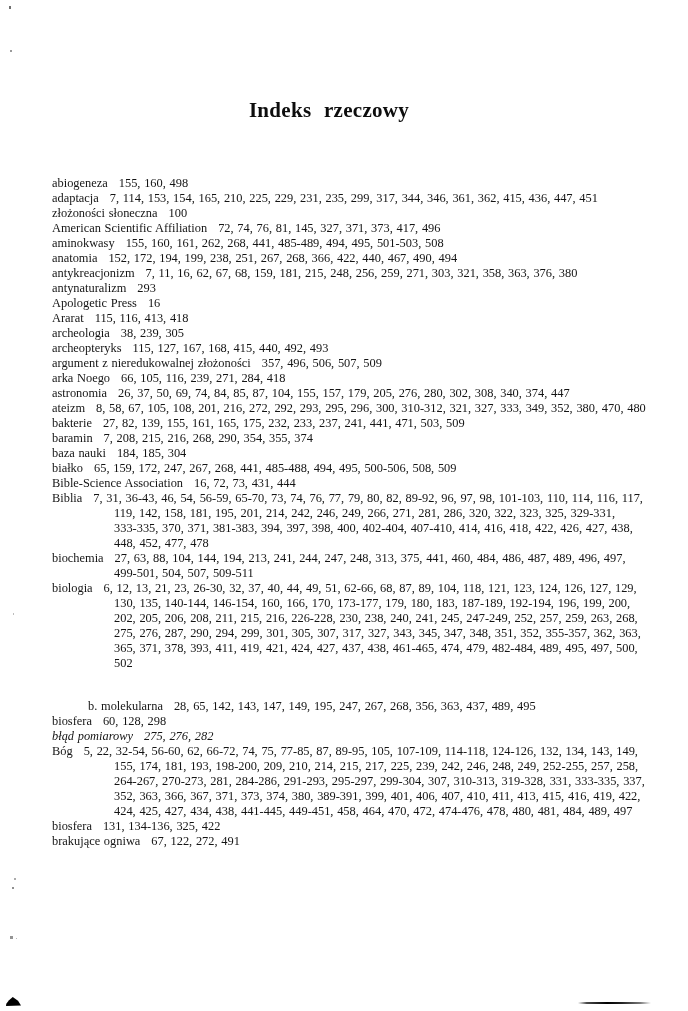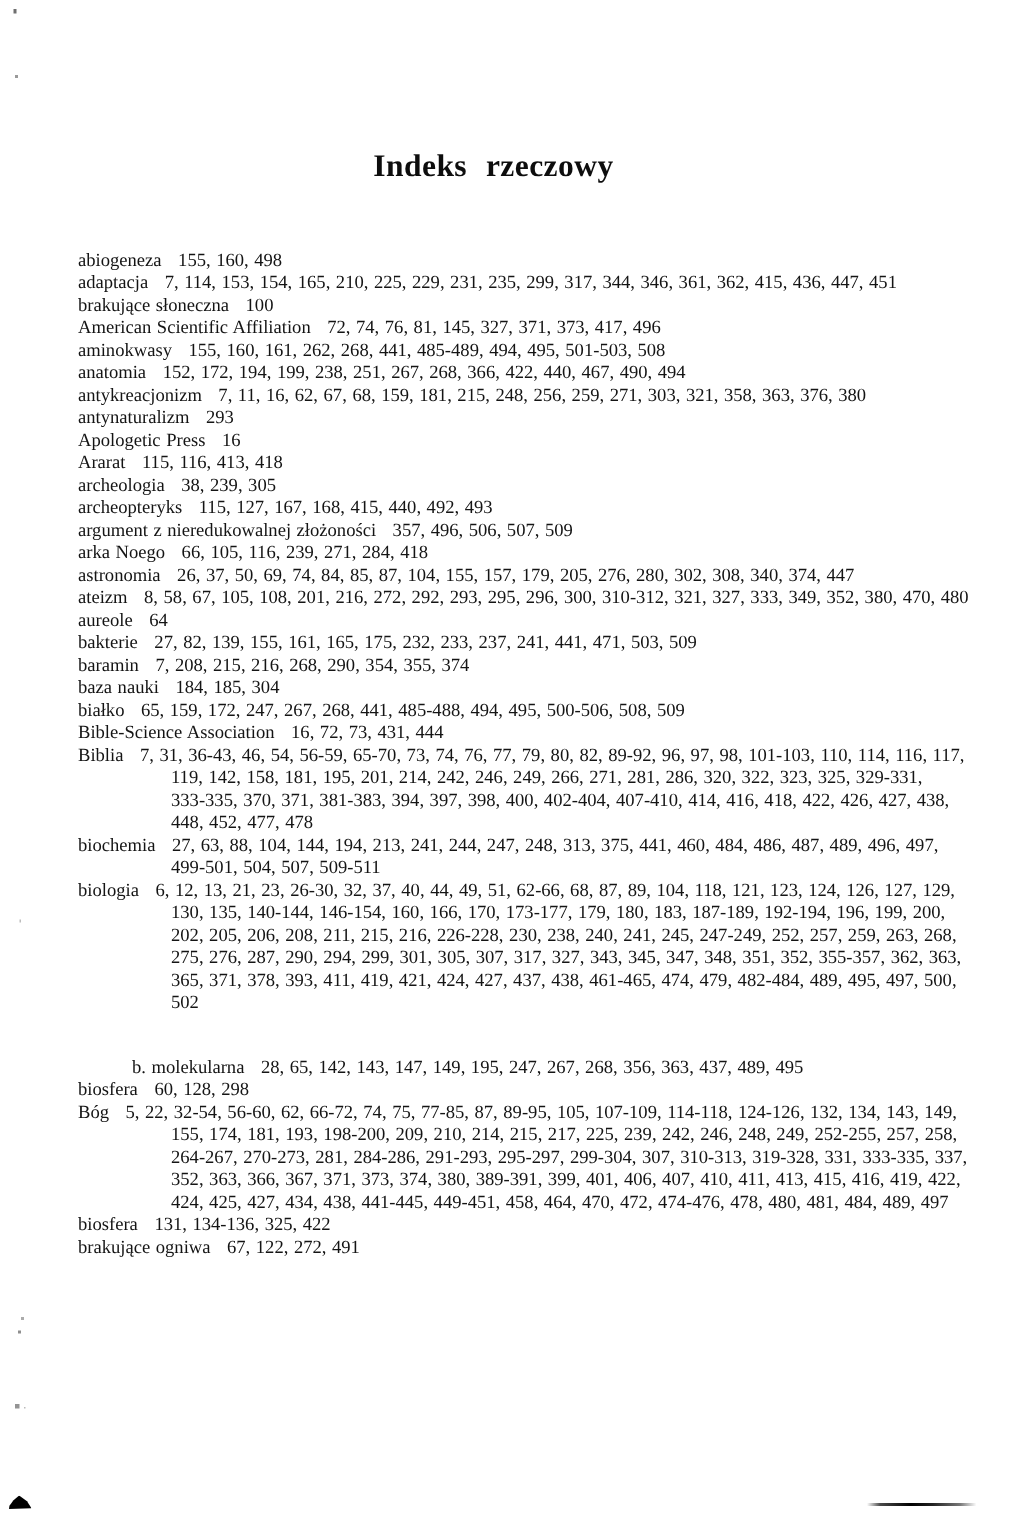--- a/index.html
+++ b/index.html
@@ -26,21 +26,21 @@
     width: 688px;
     text-align: center;
     font-size: 21px;
     font-weight: bold;
     letter-spacing: 0.3px;
     word-spacing: 7px;
     color: #0d0d0d;
   }
   .entries {
     position: absolute;
-    top: 166px;
+    top: 176px;
     left: 52px;
     width: 596px;
     font-size: 12.4px;
     line-height: 15px;
     word-spacing: 0.6px;
   }
   .entry {
     margin: 0;
     padding-left: 62px;
     text-indent: -62px;
@@ -91,45 +91,45 @@
 </head>
 <body>
 
 <div class="page">
 
   <h1 class="page-title">Indeks rzeczowy</h1>
 
   <div class="entries">
       <p class="entry"><span class="entry-term">abiogeneza</span><span class="entry-pages"><span>155,</span> <span>160,</span> <span>498</span></span></p>
       <p class="entry"><span class="entry-term">adaptacja</span><span class="entry-pages"><span>7,</span> <span>114,</span> <span>153,</span> <span>154,</span> <span>165,</span> <span>210,</span> <span>225,</span> <span>229,</span> <span>231,</span> <span>235,</span> <span>299,</span> <span>317,</span> <span>344,</span> <span>346,</span> <span>361,</span> <span>362,</span> <span>415,</span> <span>436,</span> <span>447,</span> <span>451</span></span></p>
-      <p class="entry"><span class="entry-term">brakujące słoneczna</span><span class="entry-pages"><span>100</span></span></p>
+      <p class="entry"><span class="entry-term">złożoności słoneczna</span><span class="entry-pages"><span>100</span></span></p>
       <p class="entry"><span class="entry-term">American Scientific Affiliation</span><span class="entry-pages"><span>72,</span> <span>74,</span> <span>76,</span> <span>81,</span> <span>145,</span> <span>327,</span> <span>371,</span> <span>373,</span> <span>417,</span> <span>496</span></span></p>
       <p class="entry"><span class="entry-term">aminokwasy</span><span class="entry-pages"><span>155,</span> <span>160,</span> <span>161,</span> <span>262,</span> <span>268,</span> <span>441,</span> <span>485-489,</span> <span>494,</span> <span>495,</span> <span>501-503,</span> <span>508</span></span></p>
       <p class="entry"><span class="entry-term">anatomia</span><span class="entry-pages"><span>152,</span> <span>172,</span> <span>194,</span> <span>199,</span> <span>238,</span> <span>251,</span> <span>267,</span> <span>268,</span> <span>366,</span> <span>422,</span> <span>440,</span> <span>467,</span> <span>490,</span> <span>494</span></span></p>
       <p class="entry"><span class="entry-term">antykreacjonizm</span><span class="entry-pages"><span>7,</span> <span>11,</span> <span>16,</span> <span>62,</span> <span>67,</span> <span>68,</span> <span>159,</span> <span>181,</span> <span>215,</span> <span>248,</span> <span>256,</span> <span>259,</span> <span>271,</span> <span>303,</span> <span>321,</span> <span>358,</span> <span>363,</span> <span>376,</span> <span>380</span></span></p>
       <p class="entry"><span class="entry-term">antynaturalizm</span><span class="entry-pages"><span>293</span></span></p>
       <p class="entry"><span class="entry-term">Apologetic Press</span><span class="entry-pages"><span>16</span></span></p>
       <p class="entry"><span class="entry-term">Ararat</span><span class="entry-pages"><span>115,</span> <span>116,</span> <span>413,</span> <span>418</span></span></p>
       <p class="entry"><span class="entry-term">archeologia</span><span class="entry-pages"><span>38,</span> <span>239,</span> <span>305</span></span></p>
       <p class="entry"><span class="entry-term">archeopteryks</span><span class="entry-pages"><span>115,</span> <span>127,</span> <span>167,</span> <span>168,</span> <span>415,</span> <span>440,</span> <span>492,</span> <span>493</span></span></p>
       <p class="entry"><span class="entry-term">argument z nieredukowalnej złożoności</span><span class="entry-pages"><span>357,</span> <span>496,</span> <span>506,</span> <span>507,</span> <span>509</span></span></p>
       <p class="entry"><span class="entry-term">arka Noego</span><span class="entry-pages"><span>66,</span> <span>105,</span> <span>116,</span> <span>239,</span> <span>271,</span> <span>284,</span> <span>418</span></span></p>
       <p class="entry"><span class="entry-term">astronomia</span><span class="entry-pages"><span>26,</span> <span>37,</span> <span>50,</span> <span>69,</span> <span>74,</span> <span>84,</span> <span>85,</span> <span>87,</span> <span>104,</span> <span>155,</span> <span>157,</span> <span>179,</span> <span>205,</span> <span>276,</span> <span>280,</span> <span>302,</span> <span>308,</span> <span>340,</span> <span>374,</span> <span>447</span></span></p>
       <p class="entry"><span class="entry-term">ateizm</span><span class="entry-pages"><span>8,</span> <span>58,</span> <span>67,</span> <span>105,</span> <span>108,</span> <span>201,</span> <span>216,</span> <span>272,</span> <span>292,</span> <span>293,</span> <span>295,</span> <span>296,</span> <span>300,</span> <span>310-312,</span> <span>321,</span> <span>327,</span> <span>333,</span> <span>349,</span> <span>352,</span> <span>380,</span> <span>470,</span> <span>480</span></span></p>
-      <p class="entry"><span class="entry-term">aureole</span><span class="entry-pages"><span>64</span></span></p>
       <p class="entry"><span class="entry-term">bakterie</span><span class="entry-pages"><span>27,</span> <span>82,</span> <span>139,</span> <span>155,</span> <span>161,</span> <span>165,</span> <span>175,</span> <span>232,</span> <span>233,</span> <span>237,</span> <span>241,</span> <span>441,</span> <span>471,</span> <span>503,</span> <span>509</span></span></p>
       <p class="entry"><span class="entry-term">baramin</span><span class="entry-pages"><span>7,</span> <span>208,</span> <span>215,</span> <span>216,</span> <span>268,</span> <span>290,</span> <span>354,</span> <span>355,</span> <span>374</span></span></p>
       <p class="entry"><span class="entry-term">baza nauki</span><span class="entry-pages"><span>184,</span> <span>185,</span> <span>304</span></span></p>
       <p class="entry"><span class="entry-term">białko</span><span class="entry-pages"><span>65,</span> <span>159,</span> <span>172,</span> <span>247,</span> <span>267,</span> <span>268,</span> <span>441,</span> <span>485-488,</span> <span>494,</span> <span>495,</span> <span>500-506,</span> <span>508,</span> <span>509</span></span></p>
       <p class="entry"><span class="entry-term">Bible-Science Association</span><span class="entry-pages"><span>16,</span> <span>72,</span> <span>73,</span> <span>431,</span> <span>444</span></span></p>
       <p class="entry"><span class="entry-term">Biblia</span><span class="entry-pages"><span>7,</span> <span>31,</span> <span>36-43,</span> <span>46,</span> <span>54,</span> <span>56-59,</span> <span>65-70,</span> <span>73,</span> <span>74,</span> <span>76,</span> <span>77,</span> <span>79,</span> <span>80,</span> <span>82,</span> <span>89-92,</span> <span>96,</span> <span>97,</span> <span>98,</span> <span>101-103,</span> <span>110,</span> <span>114,</span> <span>116,</span> <span>117,</span> <span>119,</span> <span>142,</span> <span>158,</span> <span>181,</span> <span>195,</span> <span>201,</span> <span>214,</span> <span>242,</span> <span>246,</span> <span>249,</span> <span>266,</span> <span>271,</span> <span>281,</span> <span>286,</span> <span>320,</span> <span>322,</span> <span>323,</span> <span>325,</span> <span>329-331,</span> <span>333-335,</span> <span>370,</span> <span>371,</span> <span>381-383,</span> <span>394,</span> <span>397,</span> <span>398,</span> <span>400,</span> <span>402-404,</span> <span>407-410,</span> <span>414,</span> <span>416,</span> <span>418,</span> <span>422,</span> <span>426,</span> <span>427,</span> <span>438,</span> <span>448,</span> <span>452,</span> <span>477,</span> <span>478</span></span></p>
       <p class="entry"><span class="entry-term">biochemia</span><span class="entry-pages"><span>27,</span> <span>63,</span> <span>88,</span> <span>104,</span> <span>144,</span> <span>194,</span> <span>213,</span> <span>241,</span> <span>244,</span> <span>247,</span> <span>248,</span> <span>313,</span> <span>375,</span> <span>441,</span> <span>460,</span> <span>484,</span> <span>486,</span> <span>487,</span> <span>489,</span> <span>496,</span> <span>497,</span> <span>499-501,</span> <span>504,</span> <span>507,</span> <span>509-511</span></span></p>
       <p class="entry"><span class="entry-term">biologia</span><span class="entry-pages"><span>6,</span> <span>12,</span> <span>13,</span> <span>21,</span> <span>23,</span> <span>26-30,</span> <span>32,</span> <span>37,</span> <span>40,</span> <span>44,</span> <span>49,</span> <span>51,</span> <span>62-66,</span> <span>68,</span> <span>87,</span> <span>89,</span> <span>104,</span> <span>118,</span> <span>121,</span> <span>123,</span> <span>124,</span> <span>126,</span> <span>127,</span> <span>129,</span> <span>130,</span> <span>135,</span> <span>140-144,</span> <span>146-154,</span> <span>160,</span> <span>166,</span> <span>170,</span> <span>173-177,</span> <span>179,</span> <span>180,</span> <span>183,</span> <span>187-189,</span> <span>192-194,</span> <span>196,</span> <span>199,</span> <span>200,</span> <span>202,</span> <span>205,</span> <span>206,</span> <span>208,</span> <span>211,</span> <span>215,</span> <span>216,</span> <span>226-228,</span> <span>230,</span> <span>238,</span> <span>240,</span> <span>241,</span> <span>245,</span> <span>247-249,</span> <span>252,</span> <span>257,</span> <span>259,</span> <span>263,</span> <span>268,</span> <span>275,</span> <span>276,</span> <span>287,</span> <span>290,</span> <span>294,</span> <span>299,</span> <span>301,</span> <span>305,</span> <span>307,</span> <span>317,</span> <span>327,</span> <span>343,</span> <span>345,</span> <span>347,</span> <span>348,</span> <span>351,</span> <span>352,</span> <span>355-357,</span> <span>362,</span> <span>363,</span> <span>365,</span> <span>371,</span> <span>378,</span> <span>393,</span> <span>411,</span> <span>419,</span> <span>421,</span> <span>424,</span> <span>427,</span> <span>437,</span> <span>438,</span> <span>461-465,</span> <span>474,</span> <span>479,</span> <span>482-484,</span> <span>489,</span> <span>495,</span> <span>497,</span> <span>500,</span> <span>502</span></span></p>
       <p class="entry sub"><span class="entry-term">b. molekularna</span><span class="entry-pages"><span>28,</span> <span>65,</span> <span>142,</span> <span>143,</span> <span>147,</span> <span>149,</span> <span>195,</span> <span>247,</span> <span>267,</span> <span>268,</span> <span>356,</span> <span>363,</span> <span>437,</span> <span>489,</span> <span>495</span></span></p>
       <p class="entry"><span class="entry-term">biosfera</span><span class="entry-pages"><span>60,</span> <span>128,</span> <span>298</span></span></p>
+      <p class="entry italic"><span class="entry-term">błąd pomiarowy</span><span class="entry-pages"><span>275,</span> <span>276,</span> <span>282</span></span></p>
       <p class="entry"><span class="entry-term">Bóg</span><span class="entry-pages"><span>5,</span> <span>22,</span> <span>32-54,</span> <span>56-60,</span> <span>62,</span> <span>66-72,</span> <span>74,</span> <span>75,</span> <span>77-85,</span> <span>87,</span> <span>89-95,</span> <span>105,</span> <span>107-109,</span> <span>114-118,</span> <span>124-126,</span> <span>132,</span> <span>134,</span> <span>143,</span> <span>149,</span> <span>155,</span> <span>174,</span> <span>181,</span> <span>193,</span> <span>198-200,</span> <span>209,</span> <span>210,</span> <span>214,</span> <span>215,</span> <span>217,</span> <span>225,</span> <span>239,</span> <span>242,</span> <span>246,</span> <span>248,</span> <span>249,</span> <span>252-255,</span> <span>257,</span> <span>258,</span> <span>264-267,</span> <span>270-273,</span> <span>281,</span> <span>284-286,</span> <span>291-293,</span> <span>295-297,</span> <span>299-304,</span> <span>307,</span> <span>310-313,</span> <span>319-328,</span> <span>331,</span> <span>333-335,</span> <span>337,</span> <span>352,</span> <span>363,</span> <span>366,</span> <span>367,</span> <span>371,</span> <span>373,</span> <span>374,</span> <span>380,</span> <span>389-391,</span> <span>399,</span> <span>401,</span> <span>406,</span> <span>407,</span> <span>410,</span> <span>411,</span> <span>413,</span> <span>415,</span> <span>416,</span> <span>419,</span> <span>422,</span> <span>424,</span> <span>425,</span> <span>427,</span> <span>434,</span> <span>438,</span> <span>441-445,</span> <span>449-451,</span> <span>458,</span> <span>464,</span> <span>470,</span> <span>472,</span> <span>474-476,</span> <span>478,</span> <span>480,</span> <span>481,</span> <span>484,</span> <span>489,</span> <span>497</span></span></p>
       <p class="entry"><span class="entry-term">biosfera</span><span class="entry-pages"><span>131,</span> <span>134-136,</span> <span>325,</span> <span>422</span></span></p>
       <p class="entry"><span class="entry-term">brakujące ogniwa</span><span class="entry-pages"><span>67,</span> <span>122,</span> <span>272,</span> <span>491</span></span></p>
     </div>
 
   <div class="speck s1"></div>
   <div class="speck s2"></div>
   <div class="speck s3"></div>
   <div class="speck s4"></div>
   <div class="speck s5"></div>

